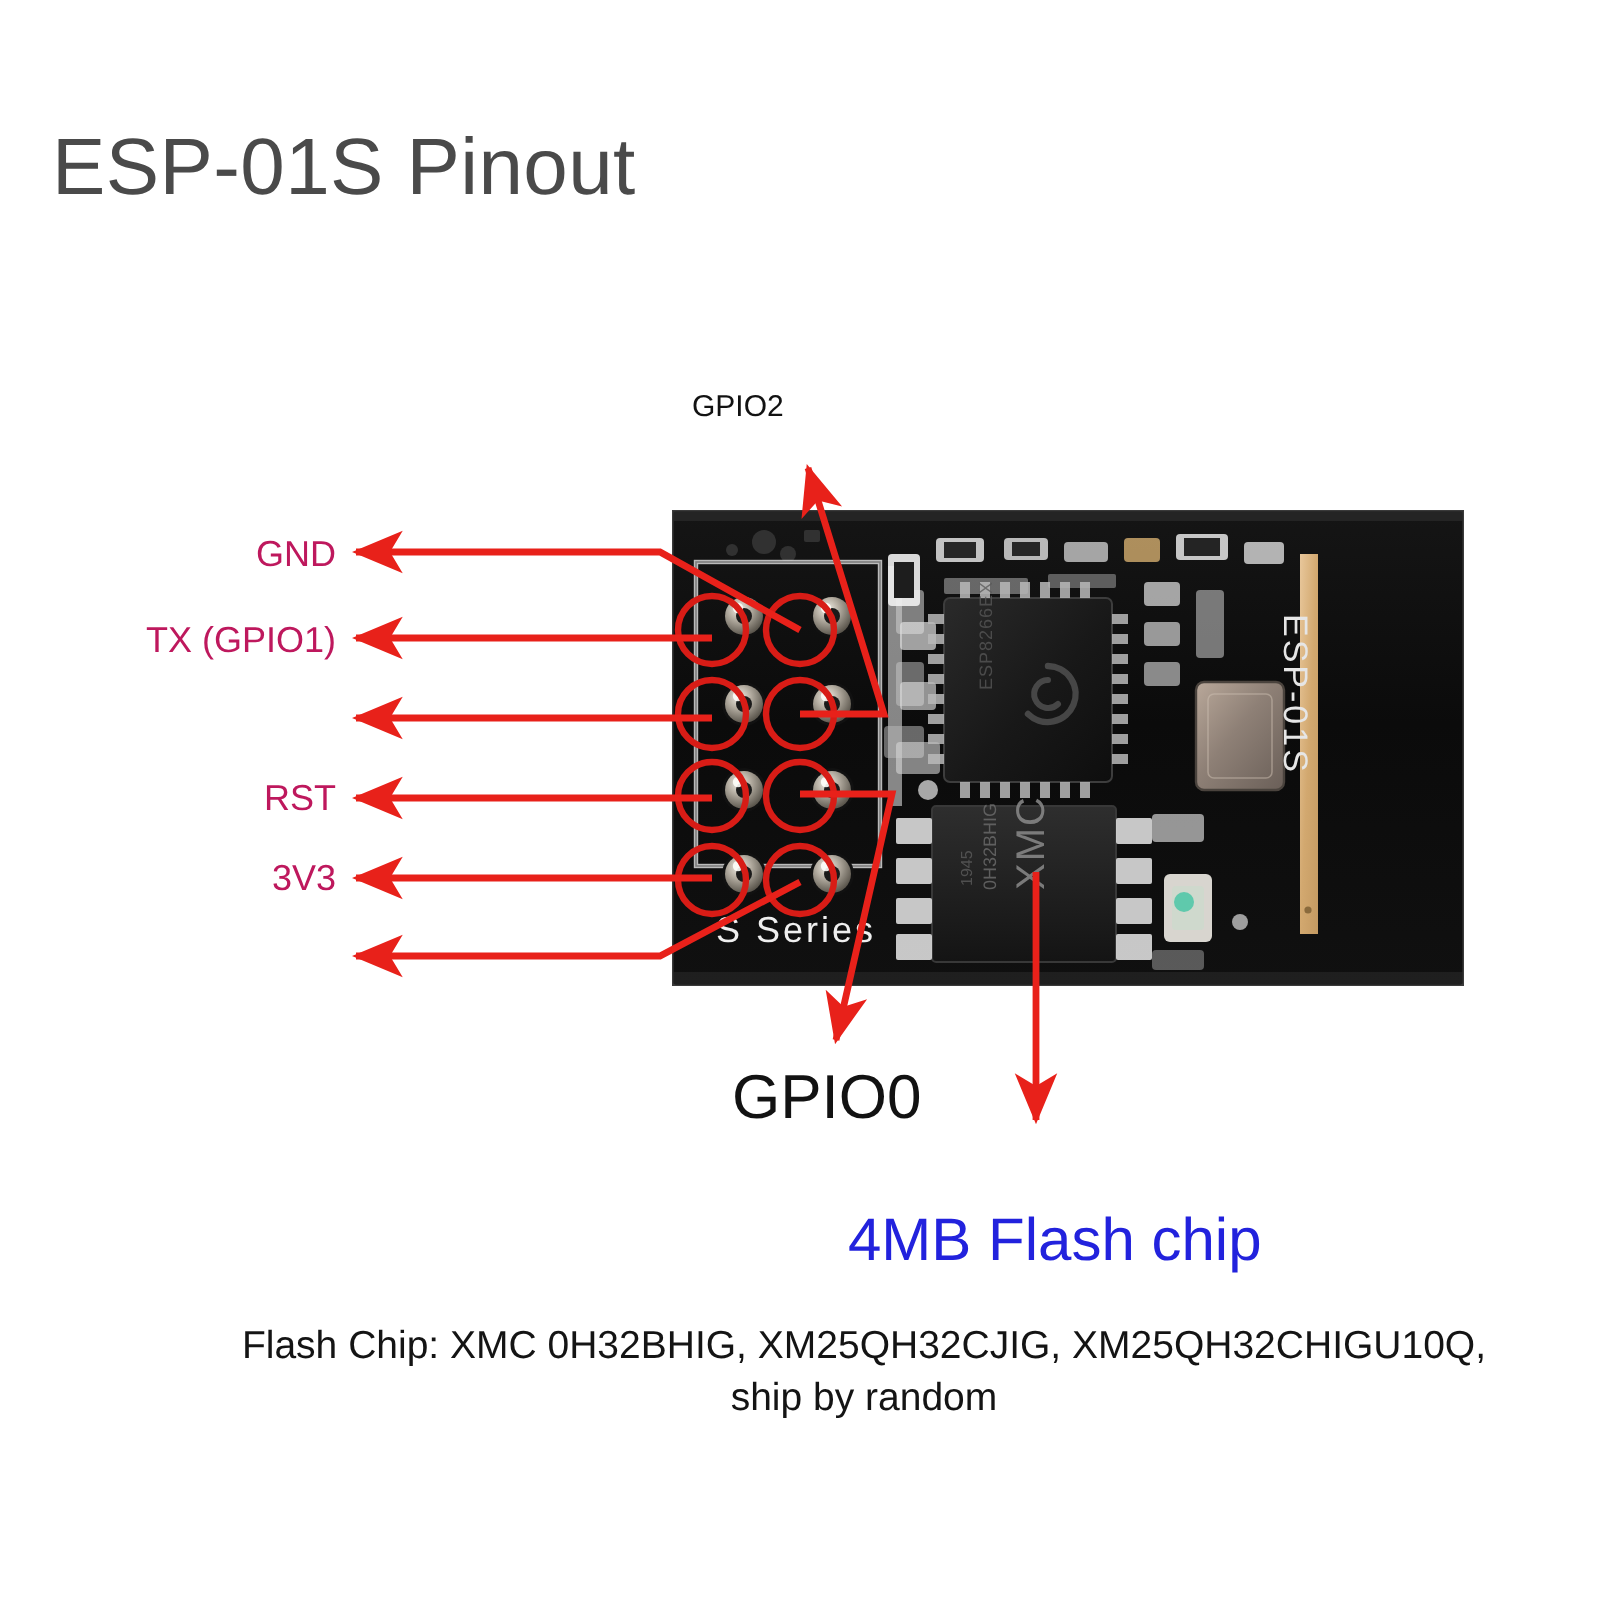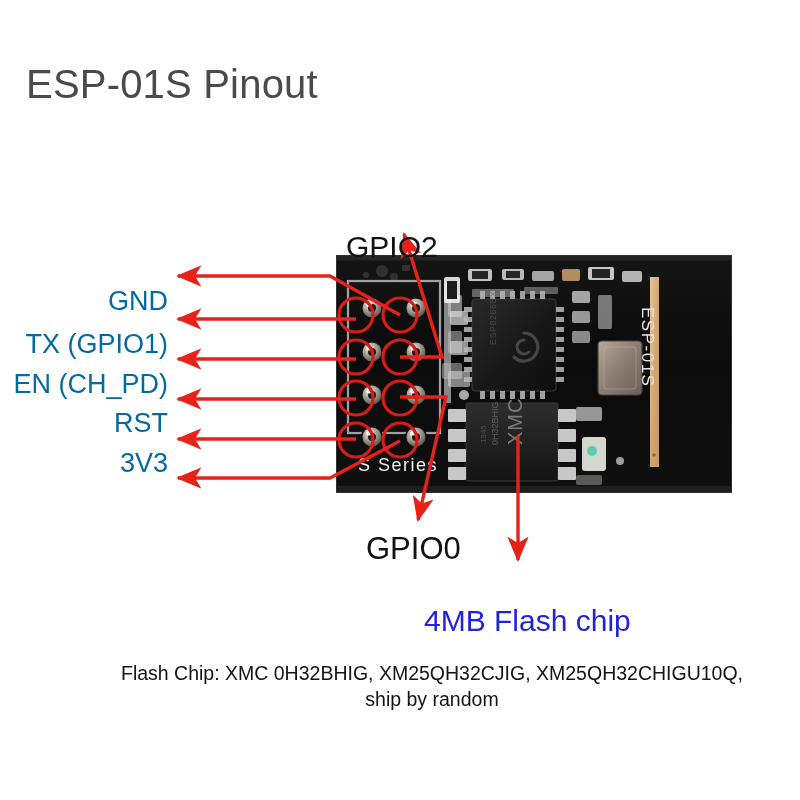--- a/index.html
+++ b/index.html
@@ -40,21 +40,21 @@
   
   .lbl {
     position: absolute;
     white-space: nowrap;
     font-size: 23px;
     font-weight: 400;
     color: #121212;
     line-height: 1;
   }
 
-  #label-gpio2 { left: 346px; top: 196px; font-size: 30px; margin-top: 36px; }
+  #label-gpio2 { left: 346px; top: 196px; font-size: 15px; }
   #label-gpio0 { left: 366px; top: 533px; font-size: 31px; }
 
   #label-flash {
     position: absolute;
     left: 424px;
     top: 606px;
     font-size: 30px;
     font-weight: 400;
     color: #2222dd;
     white-space: nowrap;
@@ -70,25 +70,24 @@
     line-height: 1.35;
     color: #141414;
     margin-top: 36px;
   }
 
   
   .pinlabel {
     position: absolute;
     right: 632px;     
     white-space: nowrap;
-    font-size: 27px;
-    color: #0369a1;
+    font-size: 18px;
+    color: #be185d;
     line-height: 1;
     transform: translateY(-50%);
-    margin-top: 24px;
   }
 
   
   #overlay {
     position: absolute;
     left: 0; top: 0;
     width: 800px; height: 800px;
     pointer-events: none;
   }
 
@@ -385,21 +384,20 @@
       <path d="M 400,357 L 442,357 L 404,234" marker-end="url(#ah)"></path>
 
       <path d="M 400,397 L 446,397 L 418,520" marker-end="url(#ah)"></path>
 
       <path d="M 518,436 L 518,560" marker-end="url(#ah)"></path>
     </g>
   </svg>
 
   <div class="pinlabel" style="top:277px">GND</div>
   <div class="pinlabel" style="top:320px">TX (GPIO1)</div>
-  <div class="pinlabel" style="top:360px">EN (CH_PD)</div>
   <div class="pinlabel" style="top:399px">RST</div>
   <div class="pinlabel" style="top:439px">3V3</div>
 
   <div class="lbl" id="label-gpio2">GPIO2</div>
   <div class="lbl" id="label-gpio0">GPIO0</div>
 
   <div id="label-flash">4MB Flash chip</div>
 
   <div id="footnote">
     <span>Flash Chip: XMC 0H32BHIG, XM25QH32CJIG, XM25QH32CHIGU10Q,</span>

